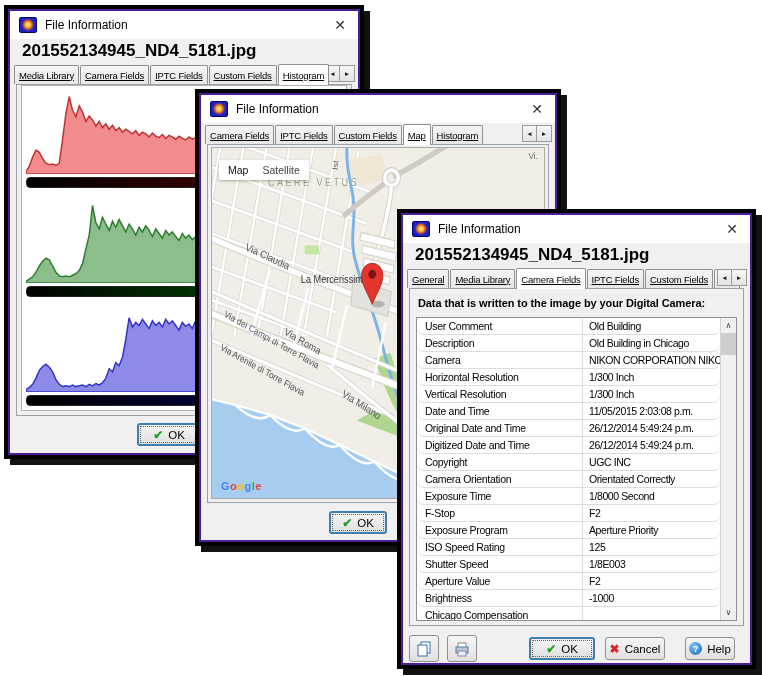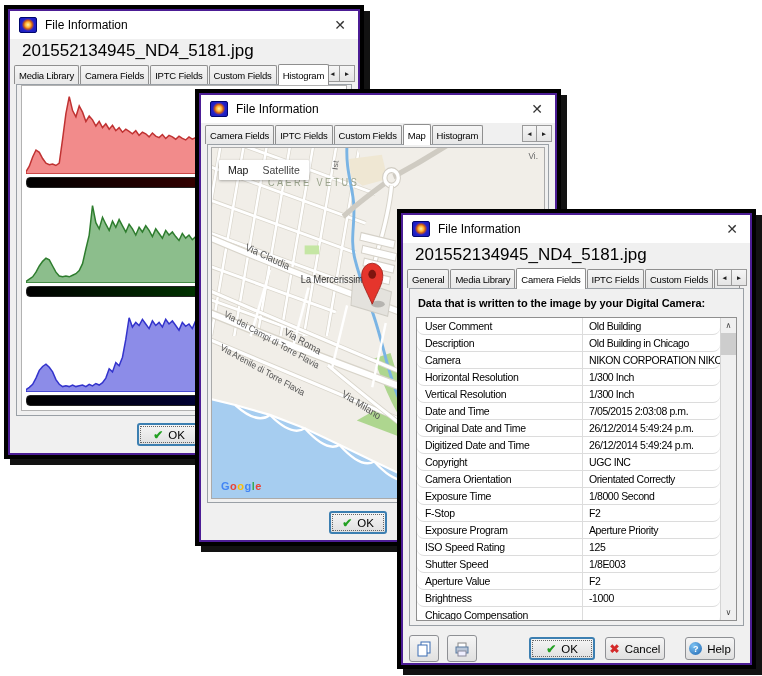--- a/index.html
+++ b/index.html
@@ -3,22 +3,22 @@
 <meta charset="utf-8">
 <style>
 * { margin:0; padding:0; box-sizing:border-box; }
 body { width:762px; height:676px; background:#fff; font-family:"Liberation Sans",sans-serif; position:relative; overflow:hidden; }
 .win { position:absolute; border:4px solid #000; background:#f0f0f0; box-shadow:6px 6px 0 rgba(0,0,0,0.93); }
 .inner { width:100%; height:100%; border:2px solid #4c1d95; display:flex; flex-direction:column; background:#f0f0f0; }
 .titlebar { height:28px; background:#fff; display:flex; align-items:center; padding:0 8px 0 9px; flex:none; }
 .appicon { width:18px; height:16px; border:1px solid #00066e; border-radius:2px; background:radial-gradient(circle at 50% 48%, #fff4b0 0%, #ffb02e 25%, #c8581c 40%, #2222cc 58%, #1b1bb4 100%); flex:none; }
 .titletext { font-size:12px; color:#000; margin-left:8px; }
 .closex { margin-left:auto; font-size:14px; color:#333; width:20px; text-align:center; }
-.filename { font-size:17px; font-weight:normal; color:#000; height:24px; padding:0 12px; display:flex; align-items:center; flex:none; }
-.tabstrip { display:flex; align-items:flex-end; padding:0 4px; height:22px; flex:none; position:relative; z-index:3; overflow:hidden; }
+.filename { font-size:17px; font-weight:bold; color:#000; height:24px; padding:0 12px; display:flex; align-items:center; flex:none; }
+.tabstrip { display:flex; align-items:flex-end; padding:0 4px; height:22px; flex:none; position:relative; z-index:3; overflow:hidden;text-decoration:underline; }
 .tab { height:19px; margin-bottom:1px; display:flex; align-items:center; padding:0 4px; font-size:9.5px; letter-spacing:-0.2px; color:#000; background:linear-gradient(#f5f5f5,#e7e7e7); border:1px solid #8f8f8f; border-bottom:none; border-radius:2px 2px 0 0; margin-right:1px; white-space:nowrap; flex:none; }
 .tab.sel { height:21px; margin-bottom:0; background:#fff; position:relative; z-index:4; }
 .tabarrows { position:absolute; right:3px; bottom:3px; display:flex; }
 .tabarrow { width:15px; height:17px; border:1px solid #9a9a9a; background:linear-gradient(#f6f6f6,#e4e4e4); font-size:6.5px; color:#222; display:flex; align-items:center; justify-content:center; }
 .tabarrow + .tabarrow { border-left:none; }
 .page { margin:-1px 6px 0 6px; border:1px solid #9aa0a6; background:#f0f0f0; flex:1; position:relative; z-index:2; overflow:hidden; }
 .okrow { flex:none; position:relative; height:37px; }
 .btn { display:inline-flex; align-items:center; justify-content:center; gap:5px; font-size:11.5px; color:#000; background:linear-gradient(#f5f5f5,#e0e0e0); border:1px solid #8e9094; border-radius:3px; height:23px; }
 .btn.default { border:2px solid #3c7fb1; outline:1px dotted #666; outline-offset:-4px; }
 .check { color:#22a022; font-size:12px; font-weight:bold; }
@@ -277,21 +277,21 @@
             <div class="trow">
               <div class="tlabel">Horizontal Resolution</div>
               <div class="tvalue">1/300 Inch</div>
             </div>
             <div class="trow">
               <div class="tlabel">Vertical Resolution</div>
               <div class="tvalue">1/300 Inch</div>
             </div>
             <div class="trow">
               <div class="tlabel">Date and Time</div>
-              <div class="tvalue">7/05/2015 2:03:08 p.m.</div>
+              <div class="tvalue">11/05/2015 2:03:08 p.m.</div>
             </div>
             <div class="trow">
               <div class="tlabel">Original Date and Time</div>
               <div class="tvalue">26/12/2014 5:49:24 p.m.</div>
             </div>
             <div class="trow">
               <div class="tlabel">Digitized Date and Time</div>
               <div class="tvalue">26/12/2014 5:49:24 p.m.</div>
             </div>
             <div class="trow">

